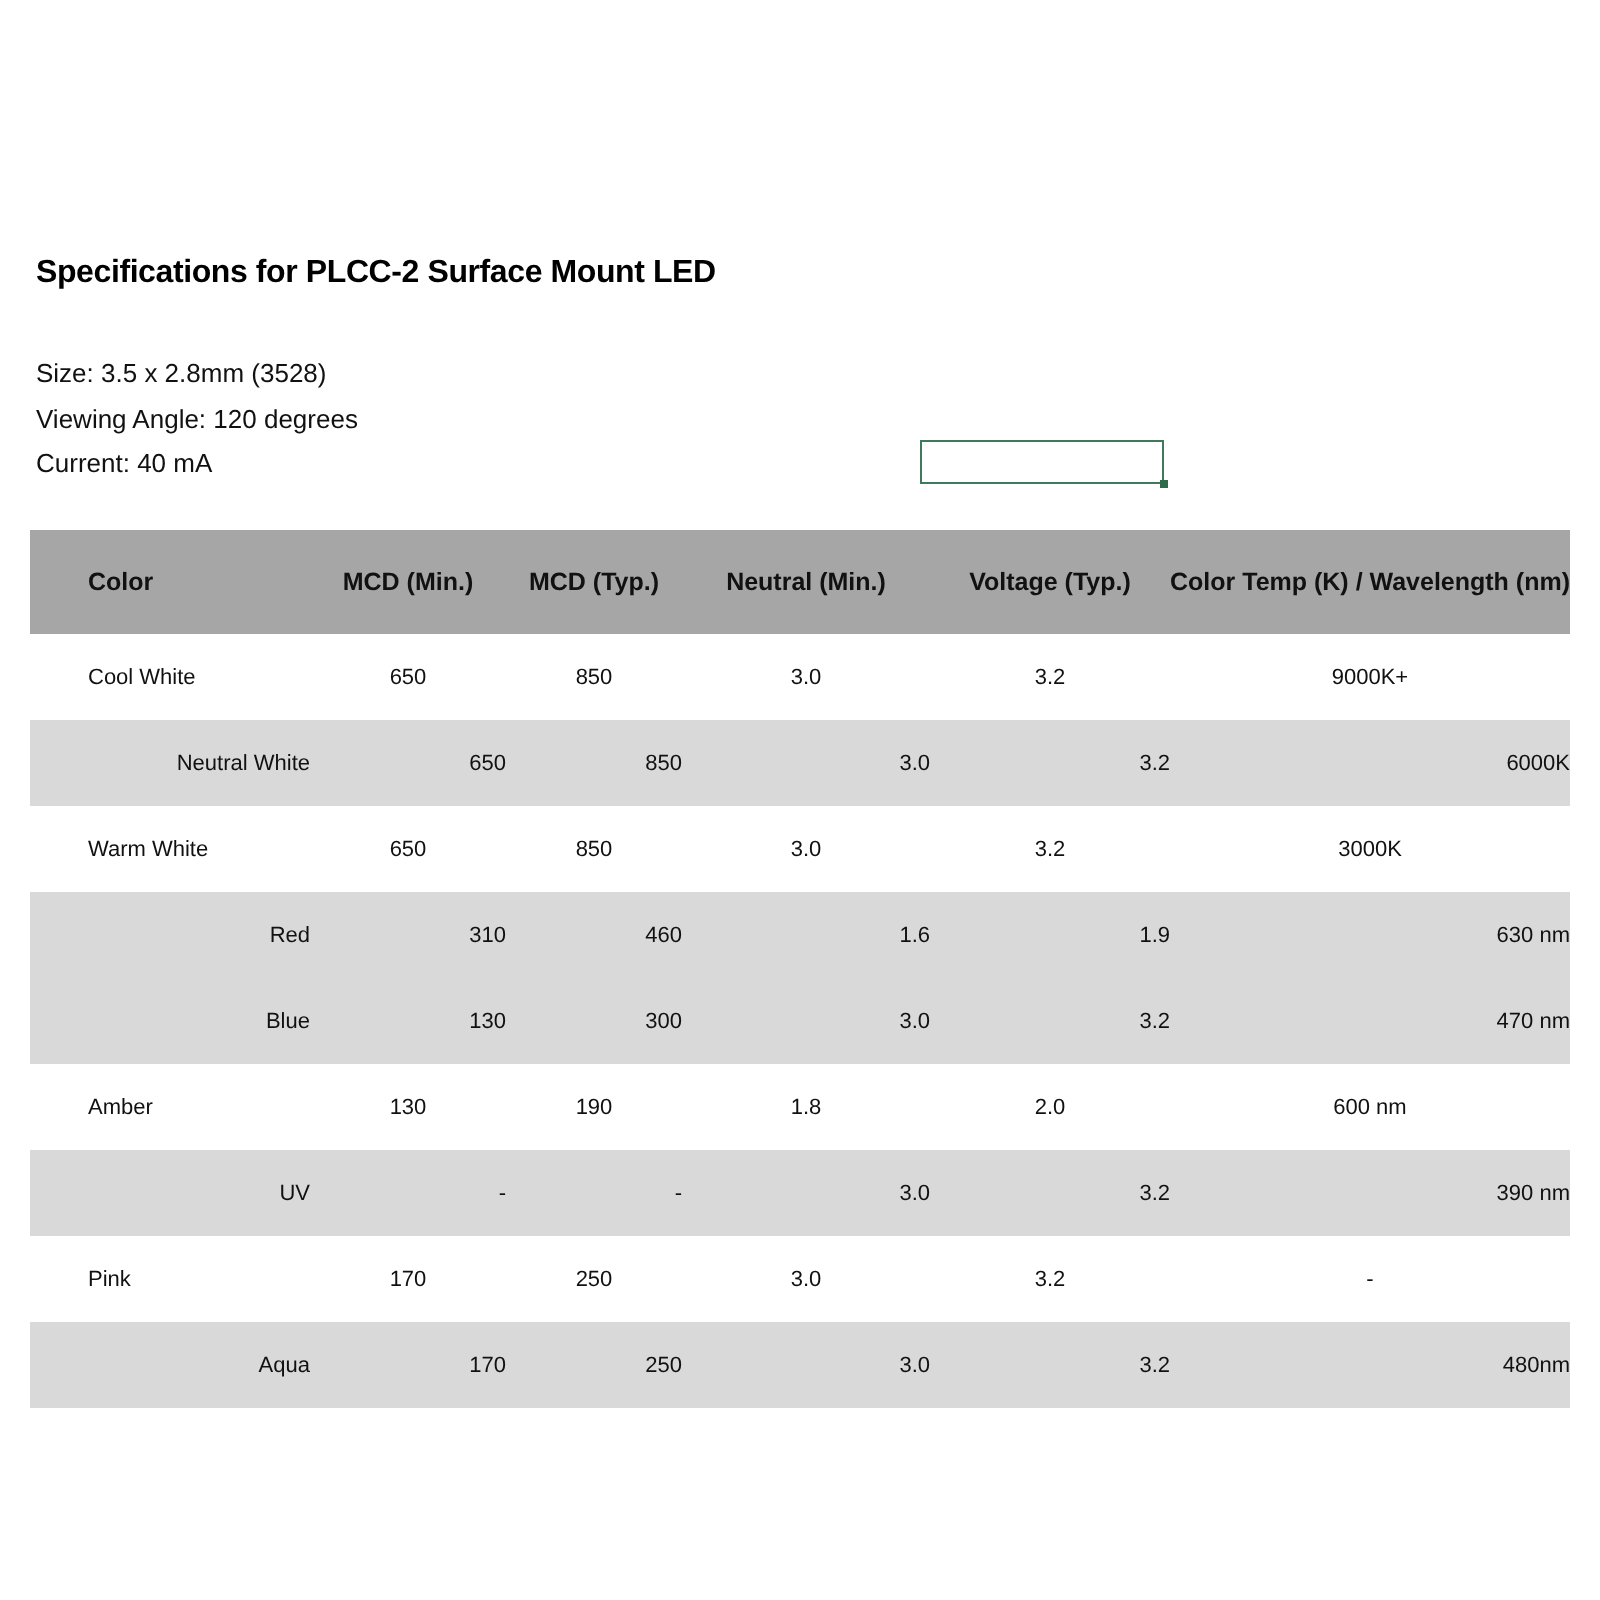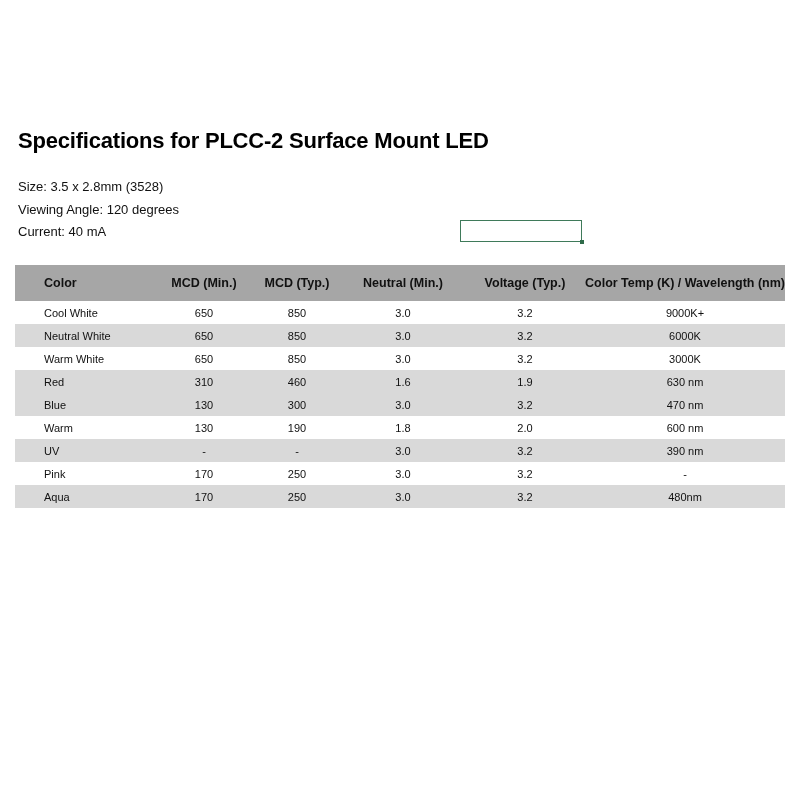--- a/index.html
+++ b/index.html
@@ -1,29 +1,29 @@
 <!DOCTYPE html>
 <html><head>
 <meta charset="utf-8">
 <style>
   html, body { margin: 0; padding: 0; background: #ffffff; }
   body { width: 800px; height: 800px; position: relative; overflow: hidden;
          font-family: "Liberation Sans", "DejaVu Sans", sans-serif; color: #111; }
-  .title { position: absolute; left: 18px; top: 128px; font-size: 22px; font-weight: bold;
+  .title { position: absolute; left: 18px; top: 128px; font-size: 16px; font-weight: bold;
            letter-spacing: -0.2px; color: #000; white-space: nowrap; }
   .spec { position: absolute; left: 18px; font-size: 13px; color: #111; white-space: nowrap; text-align: center; }
   .sel-cell { position: absolute; left: 460px; top: 220px; width: 122px; height: 22px;
               border: 1.5px solid #3f7a5a; box-sizing: border-box; }
   .sel-handle { position: absolute; right: -3px; bottom: -3px; width: 4px; height: 4px; background: #2f6b4a; }
   table.specs { position: absolute; left: 15px; top: 265px; width: 770px; border-collapse: collapse;
                 table-layout: fixed; }
-  table.specs th { background: #a6a6a6; height: 36px; font-size: 12.5px; font-weight: bold; color: #111;
+  table.specs th { background: #a6a6a6; height: 52px; font-size: 12.5px; font-weight: bold; color: #111;
                    padding: 0; white-space: nowrap; }
-  table.specs td { height: 23px; font-size: 11px; color: #111; padding: 0; text-align: center; white-space: nowrap; }
-  table.specs tr.alt td { background: #d9d9d9; }
+  table.specs td { height: 43px; font-size: 11px; color: #111; padding: 0; text-align: center; white-space: nowrap; }
+  table.specs tr.alt td { background: #d9d9d9; text-align: right; }
   table.specs .c0 { text-align: left; padding-left: 29px; }
   col.w0 { width: 140px; } col.w1 { width: 98px; } col.w2 { width: 88px; }
   col.w3 { width: 124px; } col.w4 { width: 120px; } col.w5 { width: 200px; }
 </style>
 </head>
 <body>
 
 <div class="title">Specifications for PLCC-2 Surface Mount LED</div>
 <div class="spec" style="top:179px">Size: 3.5 x 2.8mm (3528)</div>
 <div class="spec" style="top:202px">Viewing Angle: 120 degrees</div>
@@ -88,21 +88,21 @@
       </tr>
       <tr class="alt">
         <td class="c0">Blue</td>
         <td>130</td>
         <td>300</td>
         <td>3.0</td>
         <td>3.2</td>
         <td>470 nm</td>
       </tr>
       <tr>
-        <td class="c0">Warm</td>
+        <td class="c0">Amber</td>
         <td>130</td>
         <td>190</td>
         <td>1.8</td>
         <td>2.0</td>
         <td>600 nm</td>
       </tr>
       <tr class="alt">
         <td class="c0">UV</td>
         <td>-</td>
         <td>-</td>

